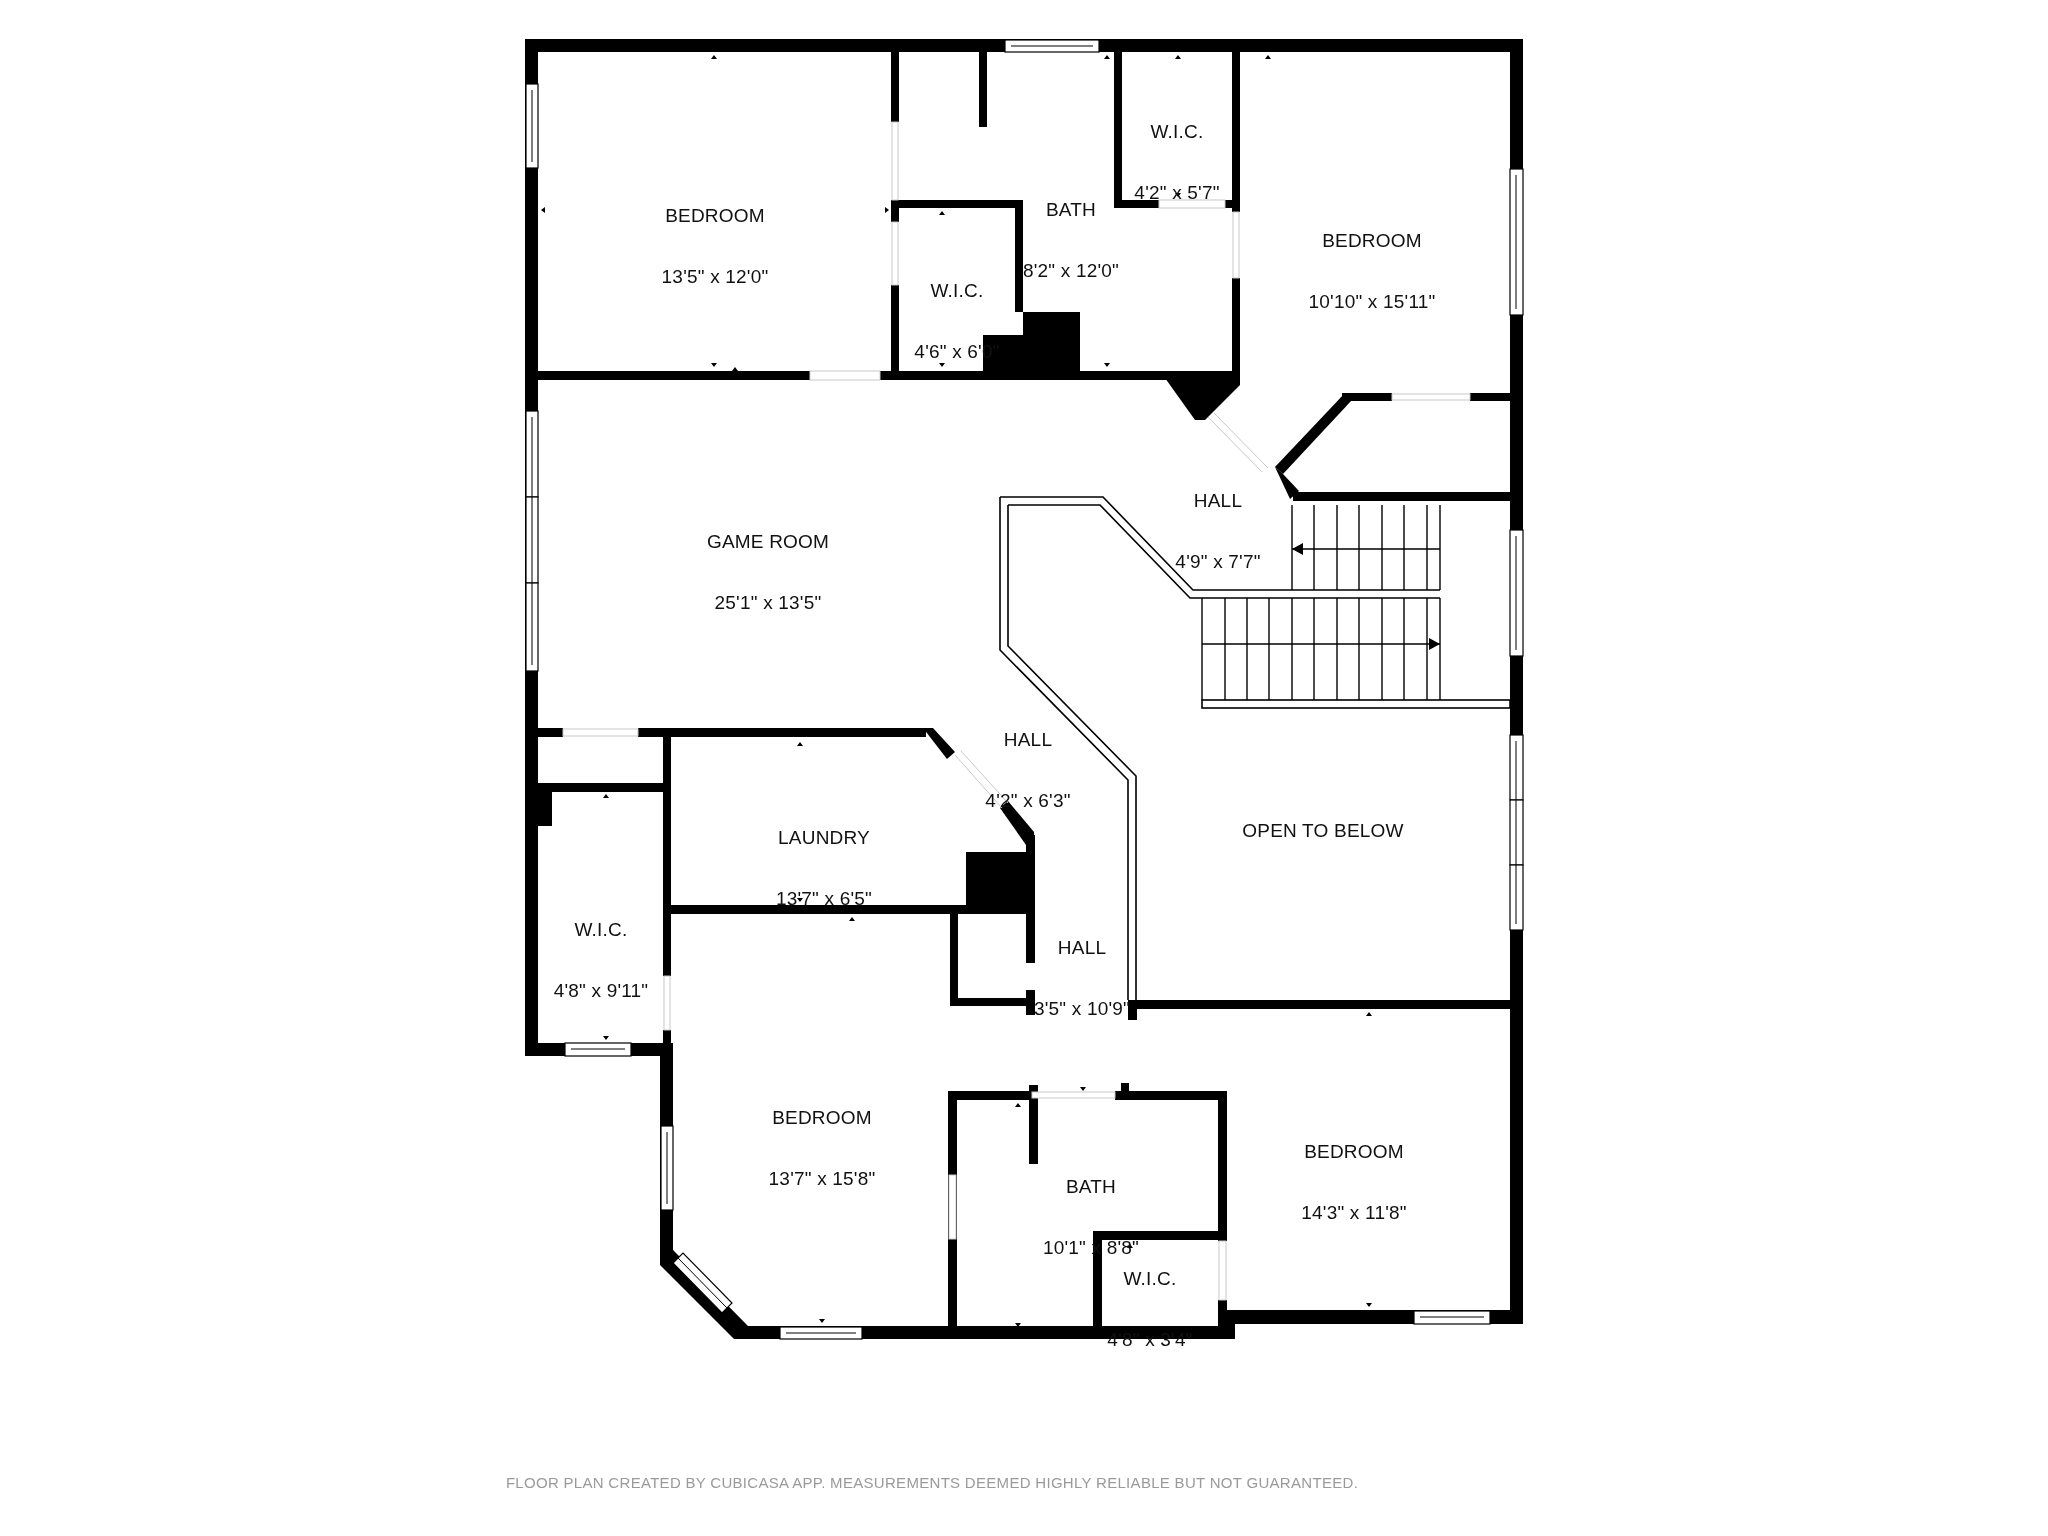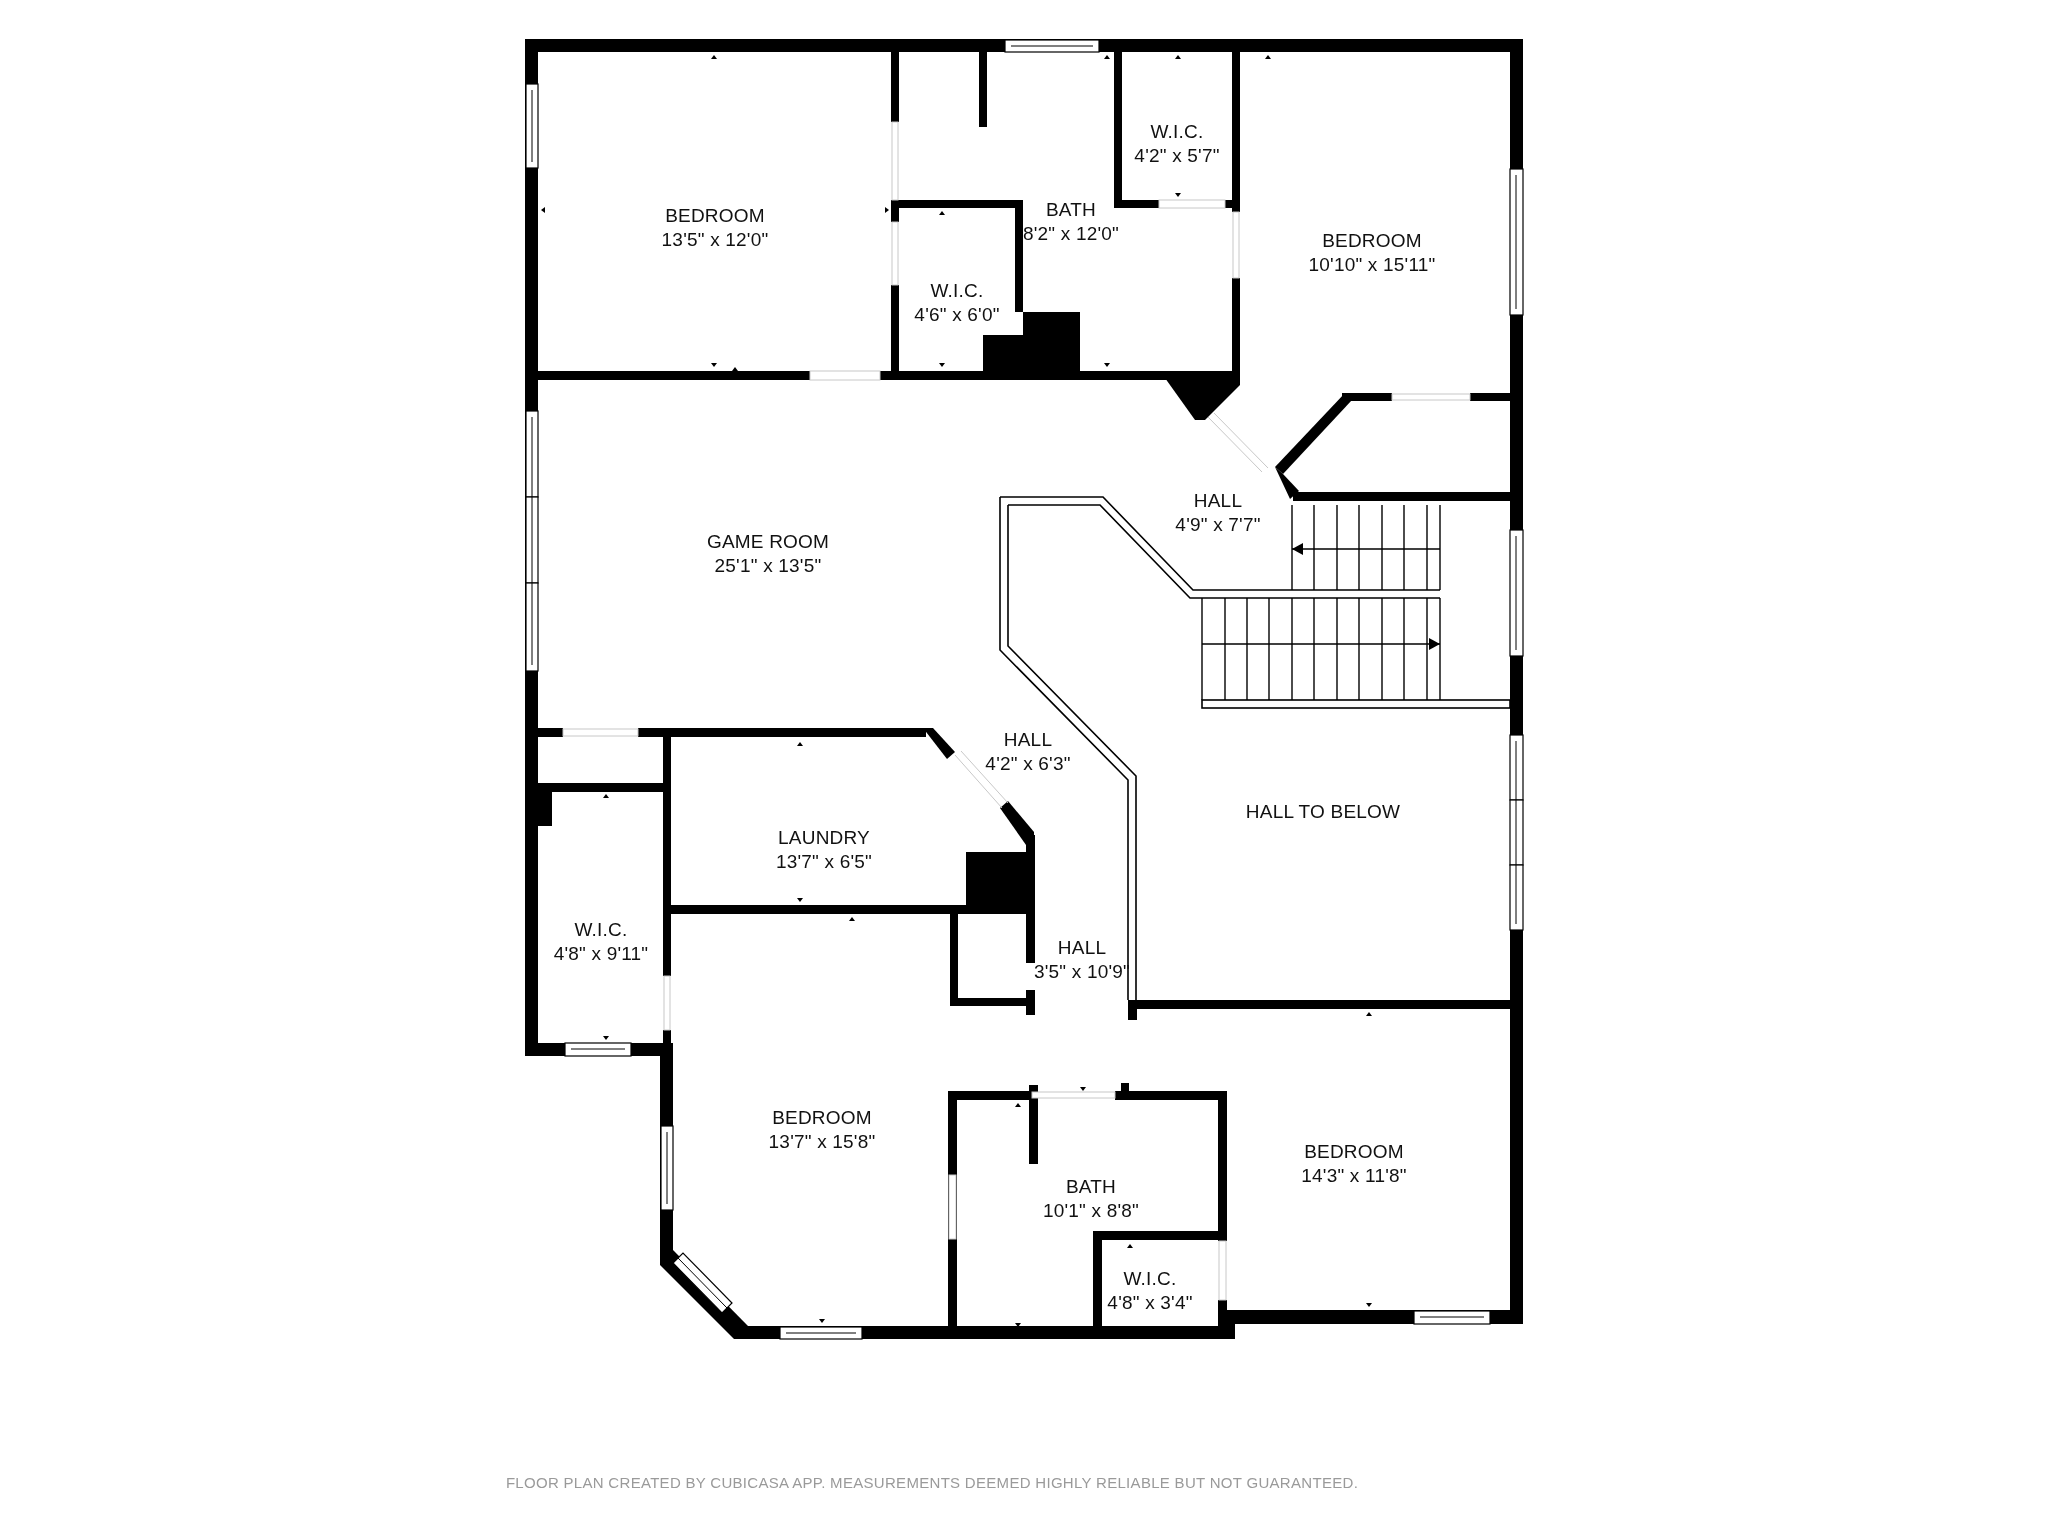--- a/index.html
+++ b/index.html
@@ -5,21 +5,21 @@
   html, body { margin: 0; padding: 0; background: #ffffff; }
   body { width: 2048px; height: 1536px; position: relative; overflow: hidden; font-family: "Liberation Sans", "DejaVu Sans", sans-serif; }
   #plan { position: absolute; left: 0; top: 0; width: 2048px; height: 1536px; }
   .wall { fill: #000000; }
   .win { fill: #ffffff; stroke: #000000; stroke-width: 1.2; }
   .door { fill: #ffffff; stroke: #c8c8c8; stroke-width: 1; }
   .rail { fill: none; stroke: #000000; stroke-width: 1.6; }
   .stair { fill: none; stroke: #000000; stroke-width: 1.4; }
   .tick { fill: #000000; }
   .room-label { position: absolute; transform: translate(-50%, -50%); text-align: center; color: #111111; font-size: 19px; line-height: 24px; white-space: nowrap; letter-spacing: 0.2px; }
-  .room-label .name, .room-label .dims { display: block; }
+  .room-label .name, .room-label .dims { display: block; margin-top: 37px; }
   #footer { position: absolute; left: 0; width: 1864px; top: 1474px; text-align: center; color: #9a9a9a; font-size: 15px; letter-spacing: 0.3px; }
 </style>
 </head>
 <body>
 
 <svg id="plan" viewBox="0 0 2048 1536" xmlns="http://www.w3.org/2000/svg">
 
   <g>
 
     <rect class="wall" x="525" y="39" width="998" height="13"></rect>
@@ -259,21 +259,21 @@
   </div>
   <div class="room-label" style="left:1218px;top:513px;">
     <span class="name">HALL</span>
     <span class="dims">4'9" x 7'7"</span>
   </div>
   <div class="room-label" style="left:1028px;top:752px;">
     <span class="name">HALL</span>
     <span class="dims">4'2" x 6'3"</span>
   </div>
   <div class="room-label" style="left:1323px;top:812px;">
-    <span class="name">HALL TO BELOW</span>
+    <span class="name">OPEN TO BELOW</span>
   </div>
   <div class="room-label" style="left:824px;top:850px;">
     <span class="name">LAUNDRY</span>
     <span class="dims">13'7" x 6'5"</span>
   </div>
   <div class="room-label" style="left:601px;top:942px;">
     <span class="name">W.I.C.</span>
     <span class="dims">4'8" x 9'11"</span>
   </div>
   <div class="room-label" style="left:1082px;top:960px;">

